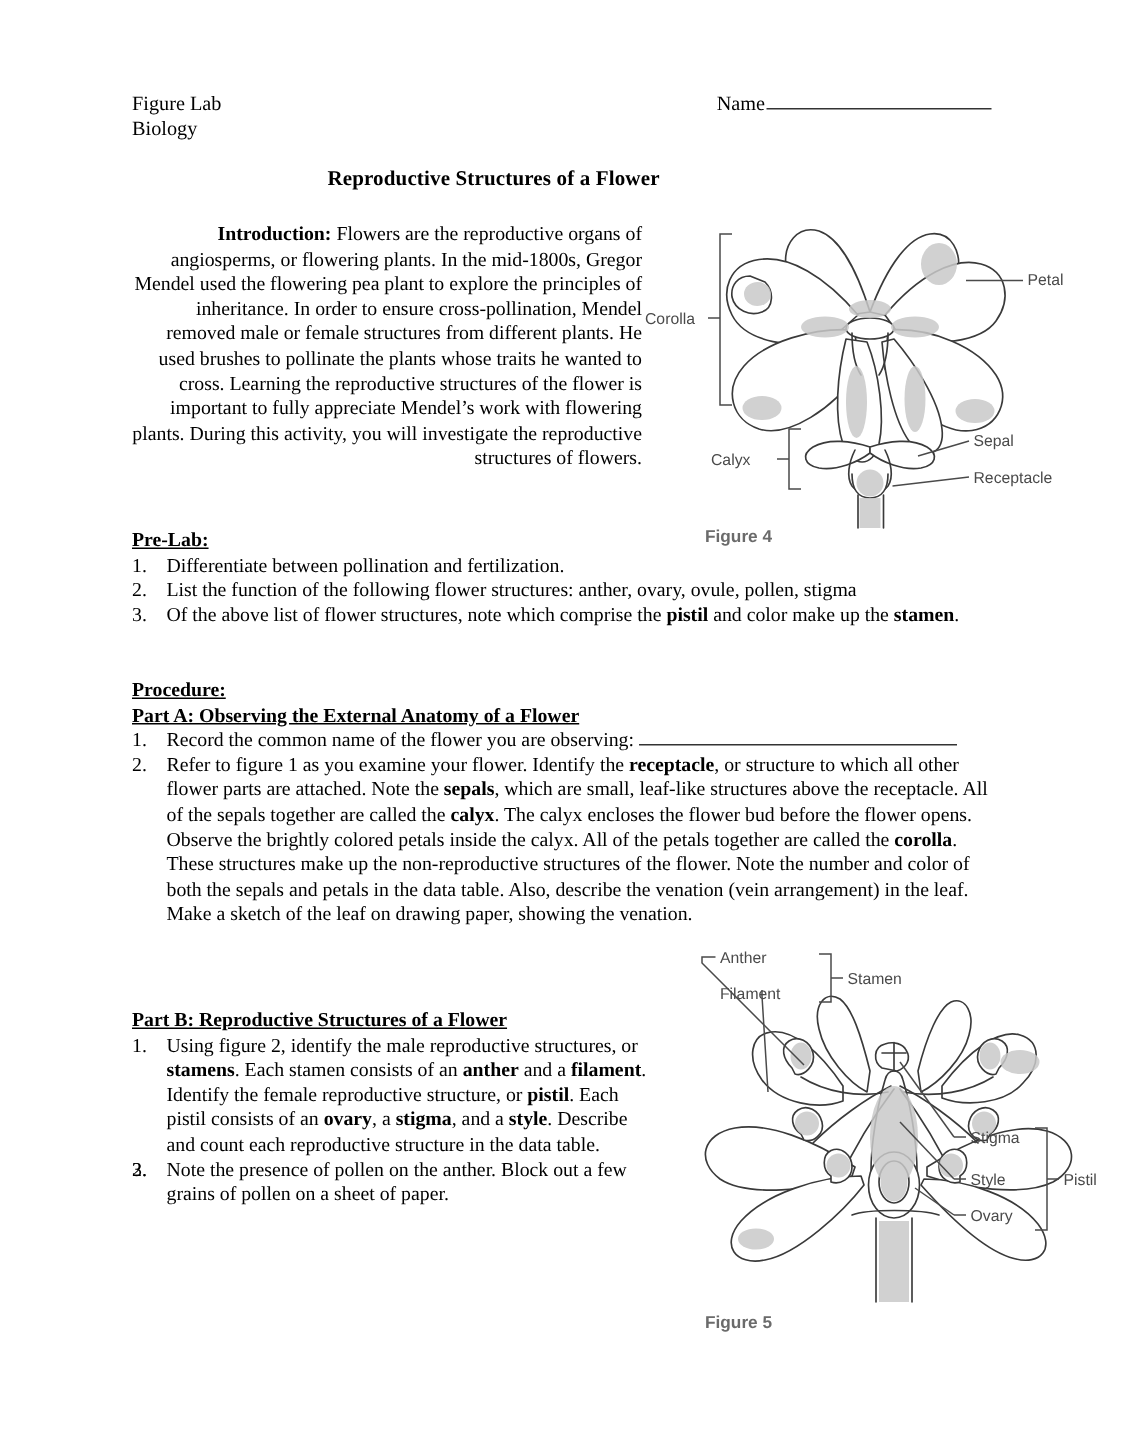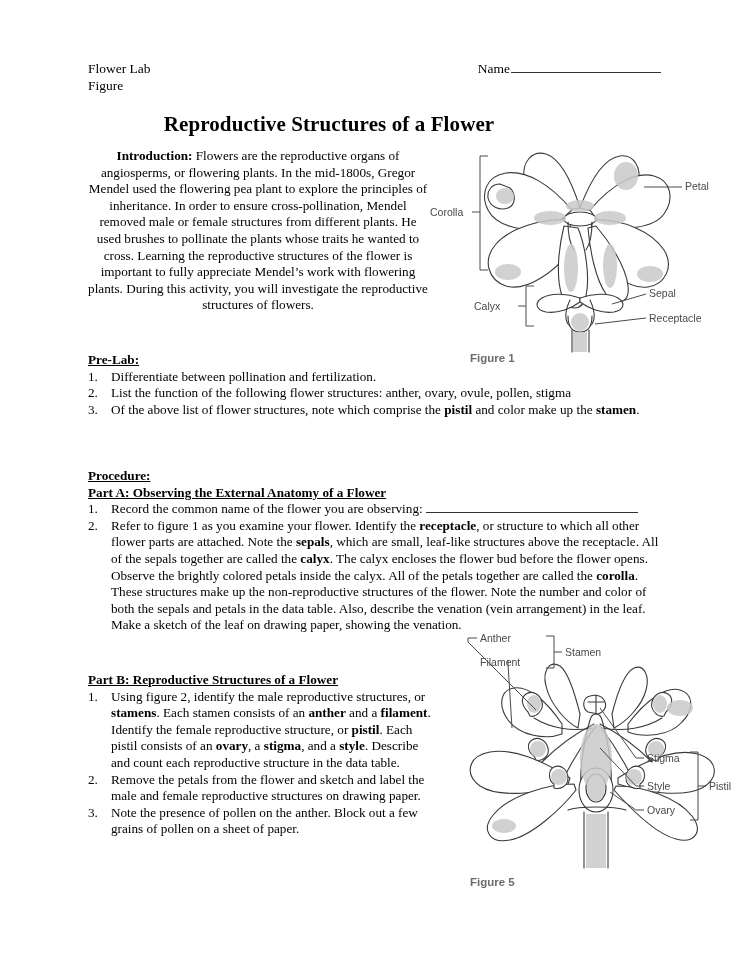--- a/index.html
+++ b/index.html
@@ -45,34 +45,34 @@
   .blank-name { width: 150px; }
   .blank-date { width: 60px; }
   .blank-block { width: 52px; }
 
   
   .doc-title {
     position: absolute;
     left: 0; top: 112px;
     width: 658px;
     text-align: center;
-    font-size: 21px;
+    font-size: 14px;
     font-weight: bold;
     letter-spacing: .1px;
   }
 
   
   .intro {
     position: absolute;
     left: 88px;
     top: 148px;
     width: 340px;
     font-size: 13.2px;
     line-height: 16.6px;
-    text-align: center;
+    text-align: right;
   }
 
   
   .section {
     position: absolute;
     font-size: 13.2px;
     line-height: 16.6px;
   }
   .sec-heading { font-weight: bold; text-decoration: underline; }
   .olist { margin: 0; padding: 0; list-style: none; }
@@ -84,21 +84,21 @@
   .olist li .num {
     position: absolute;
     left: 0;
     top: 0;
     width: 19px;
     text-align: left;
   }
   b, strong { font-weight: bold; }
 
   .prelab { left: 88px; top: 352px; width: 574px; }
-  .procedure { left: 88px; top: 452px; width: 574px; margin-top: 16px; }
+  .procedure { left: 88px; top: 452px; width: 574px; }
   .partb { left: 88px; top: 672px; width: 345px; }
 
   .inline-blank {
     display: inline-block;
     border-bottom: 1.2px solid #333;
     width: 212px;
     height: 11px;
     vertical-align: baseline;
     margin-left: 3px;
   }
@@ -125,22 +125,22 @@
     fill: #4a4a4a;
   }
 </style>
 </head>
 <body>
 
 <div class="page">
 
   <div class="header">
     <div class="header-left">
-      <div>Flower Lab</div>
-      <div>Figure</div>
+      <div>Figure Lab</div>
+      <div>Biology</div>
     </div>
     <div class="header-right">
       <div class="hr-line"><span>Name</span><span class="blank blank-name"></span></div>
     </div>
   </div>
 
   <div class="doc-title">Reproductive Structures of a Flower</div>
 
   <div class="intro">
     <b>Introduction:</b><span> Flowers are the reproductive organs of angiosperms, or flowering plants.  In the mid-1800s, Gregor Mendel used the flowering pea plant to explore the principles of inheritance.  In order to ensure cross-pollination, Mendel removed male or female structures from different plants.  He used brushes to pollinate the plants whose traits he wanted to cross.  Learning the reproductive structures of the flower is important to fully appreciate Mendel’s work with flowering plants.  During this activity, you will investigate the reproductive structures of flowers.</span>
@@ -161,21 +161,21 @@
     <ul class="olist">
         <li><span class="num">1.</span><span>Record the common name of the flower you are observing:</span><span class="inline-blank"></span></li>
         <li><span class="num">2.</span><span>Refer to figure 1 as you examine your flower.  Identify the </span><b>receptacle</b><span>, or structure to which all other flower parts are attached.  Note the </span><b>sepals</b><span>, which are small, leaf-like structures above the receptacle.  All of the sepals together are called the </span><b>calyx</b><span>. The calyx encloses the flower bud before the flower opens.  Observe the brightly colored petals inside the calyx.  All of the petals together are called the </span><b>corolla</b><span>.  These structures make up the non-reproductive structures of the flower.  Note the number and color of both the sepals and petals in the data table.  Also, describe the venation (vein arrangement) in the leaf.  Make a sketch of the leaf on drawing paper, showing the venation.</span></li>
       </ul>
   </div>
 
   <div class="section partb">
     <div class="sec-heading">Part B: Reproductive Structures of a Flower</div>
     <ul class="olist">
         <li><span class="num">1.</span><span>Using figure 2, identify the male reproductive structures, or </span><b>stamens</b><span>.  Each stamen consists of an </span><b>anther</b><span> and a </span><b>filament</b><span>.  Identify the female reproductive structure, or </span><b>pistil</b><span>.  Each pistil consists of an </span><b>ovary</b><span>, a </span><b>stigma</b><span>, and a </span><b>style</b><span>.  Describe and count each reproductive structure in the data table.</span></li>
-        <li><span class="num">2.</span><span>Remove the petals from the flower and sketch and label the male and female reproductive structures on drawing paper.</span></li>
+        <li><span class="num">2.</span></li>
         <li><span class="num">3.</span><span>Note the presence of pollen on the anther.  Block out a few grains of pollen on a sheet of paper.</span></li>
       </ul>
   </div>
 
   <div class="figure fig1">
     <svg width="290" height="215" viewBox="0 0 290 215">
       <g fill="none" stroke="#3a3a3a" stroke-width="1.1" stroke-linecap="round" stroke-linejoin="round">
 
         <path d="M150 68 C140 36 128 18 116 14 C102 10 92 22 94 38 C96 54 110 66 122 72 Z" fill="#ffffff"></path>
         <path d="M150 68 C162 36 176 18 190 16 C204 14 212 28 208 44 C204 58 186 68 172 73 Z" fill="#ffffff"></path>
@@ -235,21 +235,21 @@
 
         <path d="M165 184 L216 178"></path>
       </g>
 
       <text class="lbl" x="0" y="76">Corolla</text>
       <text class="lbl" x="255" y="50">Petal</text>
       <text class="lbl" x="44" y="170">Calyx</text>
       <text class="lbl" x="219" y="157">Sepal</text>
       <text class="lbl" x="219" y="182">Receptacle</text>
     </svg>
-    <div class="fig-caption">Figure 1</div>
+    <div class="fig-caption">Figure 4</div>
   </div>
 
   <div class="figure fig2">
     <svg width="295" height="248" viewBox="0 0 295 248">
       <g fill="none" stroke="#3a3a3a" stroke-width="1.1" stroke-linecap="round" stroke-linejoin="round">
 
         <path d="M120 150 C92 132 62 120 40 124 C18 128 14 146 30 158 C48 170 92 166 118 156 Z" fill="#ffffff"></path>
         <path d="M124 156 C96 156 60 168 44 186 C30 202 40 216 60 212 C82 208 112 180 126 162 Z" fill="#ffffff"></path>
         <path d="M168 150 C196 132 226 120 248 126 C268 132 270 150 252 160 C232 170 192 164 168 156 Z" fill="#ffffff"></path>
         <path d="M166 158 C194 158 228 170 242 188 C254 204 244 216 226 211 C206 206 180 180 164 162 Z" fill="#ffffff"></path>

